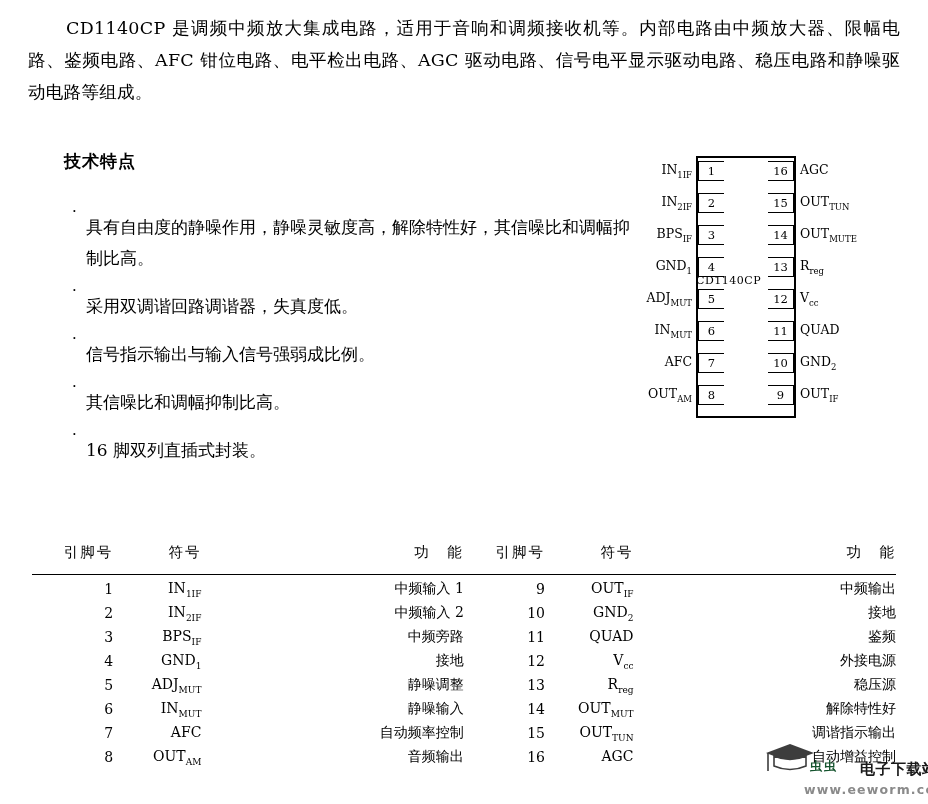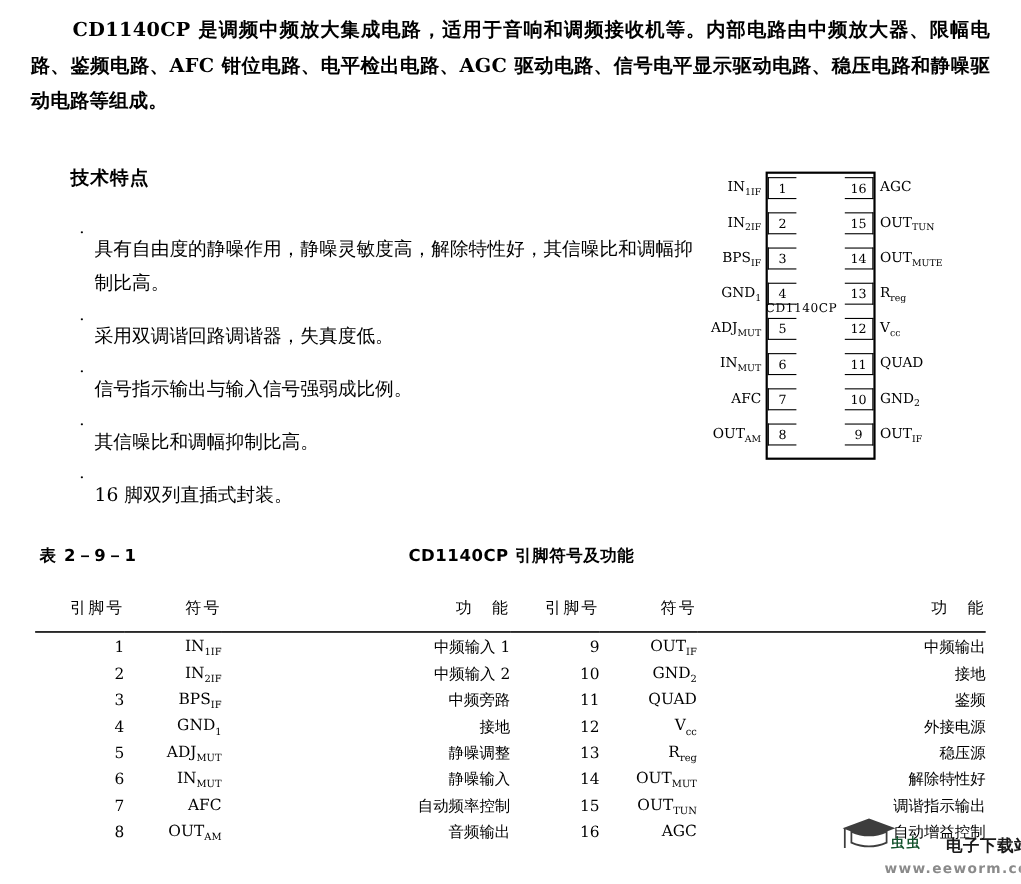--- a/index.html
+++ b/index.html
@@ -25,21 +25,20 @@
     position: absolute;
     left: 28px;
     top: 12px;
     width: 872px;
     font-size: 17.5px;
     line-height: 32px;
     letter-spacing: 0.3px;
     text-indent: 38px;
     text-align: justify;
     font-family: "DejaVu Serif", "Liberation Serif", serif;
-    font-weight: bold;
   }
 
   
   .section-head {
     position: absolute;
     font-weight: bold;
     font-size: 17px;
     letter-spacing: 1px;
     font-family: "DejaVu Sans", "Liberation Sans", sans-serif;
   }
@@ -359,24 +358,20 @@
       <span class="pin-box">10</span>
       <span class="pin-name"><span>GND</span><sub>2</sub></span>
     </div>
     <div class="pin pin-right" style="top:230px">
       <span class="pin-box">9</span>
       <span class="pin-name"><span>OUT</span><sub>IF</sub></span>
     </div>
 
   </div>
 
-  <div class="table-caption-row">
-    <span class="table-number">表 2－9－1</span>
-    <span class="table-title">CD1140CP 引脚符号及功能</span>
-  </div>
 
   <table class="pin-table">
     <thead>
       <tr>
         <th class="c-num tbl-top vline">引脚号</th>
         <th class="c-sym tbl-top vline">符号</th>
         <th class="c-fn  tbl-top vline-mid">功　能</th>
         <th class="c-num tbl-top vline">引脚号</th>
         <th class="c-sym tbl-top vline">符号</th>
         <th class="c-fn  tbl-top">功　能</th>

